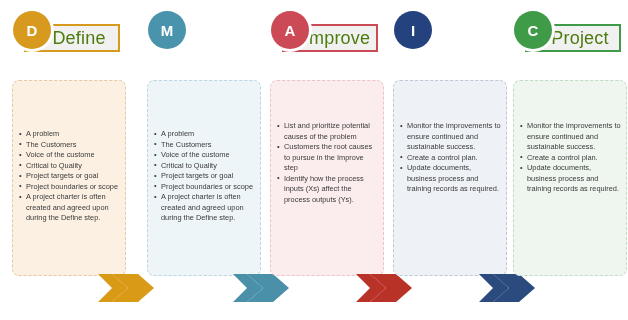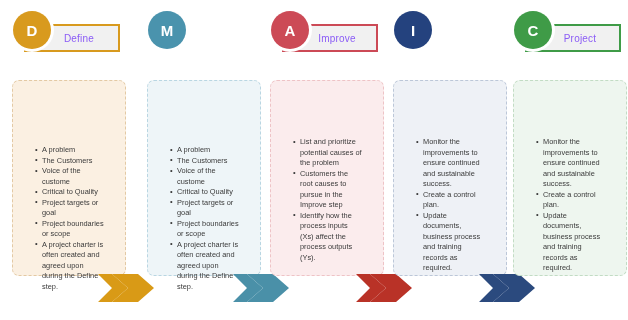--- a/index.html
+++ b/index.html
@@ -47,22 +47,22 @@
     width: 96px;
     height: 28px;
     box-sizing: border-box;
     background: #f1f1f1;
     border: 2px solid #999999;
     display: flex;
     align-items: center;
     justify-content: center;
   }
   .header-label {
-    font-size: 10px;
-    color: #8b5cf6;
+    font-size: 18px;
+    color: #4d7c0f;
     letter-spacing: 0.2px;
     padding-left: 14px;
     white-space: nowrap;
   }
   .badge-halo {
     position: absolute;
     left: 0px;
     top: 8px;
     width: 44px;
     height: 44px;
@@ -99,21 +99,21 @@
     position: absolute;
     left: 6px;
     right: 5px;
     top: 48px;
     font-size: 7.4px;
     line-height: 1.42;
     color: #3a3a3a;
   }
   .panel.mid .panel-inner { top: 40px; }
   ul.bullets {
-    margin: 16px;
+    margin: 0;
     padding: 0;
     list-style: none;
   }
   ul.bullets li {
     position: relative;
     padding-left: 7px;
     margin-bottom: 0px;
   }
   ul.bullets li::before {
     content: "\2022";

